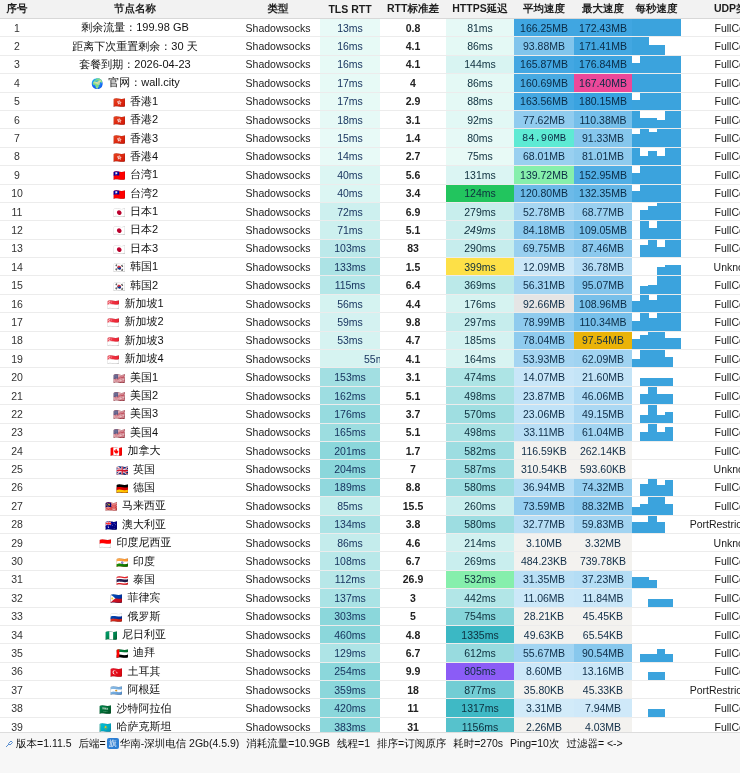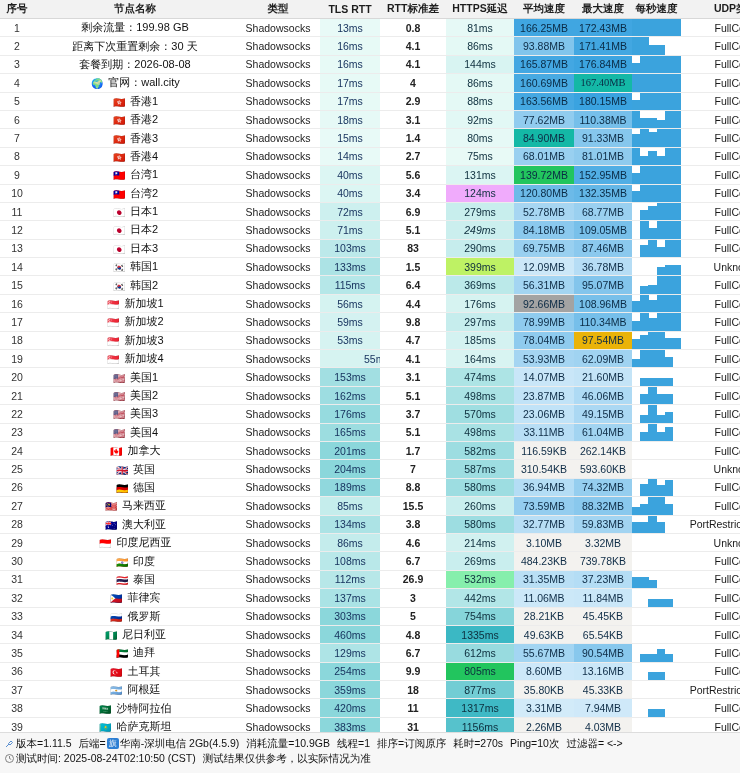--- a/index.html
+++ b/index.html
@@ -167,21 +167,21 @@
               <i style="left: 0%; width: 17.2667%; height: 17.4px; background: rgb(59, 163, 221);"></i>
               <i style="left: 16.6667%; width: 17.2667%; height: 17.4px; background: rgb(59, 163, 221);"></i>
               <i style="left: 33.3333%; width: 17.2667%; height: 9.57px; background: rgb(59, 163, 221);"></i>
               <i style="left: 50%; width: 17.2667%; height: 9.57px; background: rgb(59, 163, 221);"></i>
             </div>
           </td>
           <td class="udp">FullCone</td>
         </tr>
         <tr>
           <td class="idx">3</td>
-          <td class="name" colspan="2"><span class="nm">套餐到期：2026-08-08</span></td>
+          <td class="name" colspan="2"><span class="nm">套餐到期：2026-04-23</span></td>
           <td class="type">Shadowsocks</td>
           <td class="tls" style="background: rgb(231, 250, 246);">16ms</td>
           <td class="std">4.1</td>
           <td class="https" style="background: rgb(216, 244, 242);">144ms</td>
           <td class="avg" style="background: rgb(67, 167, 226); color: rgb(10, 42, 68);">165.87MB</td>
           <td class="max" style="background: rgb(60, 164, 224); color: rgb(10, 42, 68);">176.84MB</td>
           <td class="spark">
             <div class="spark-box">
               <i style="left: 0%; width: 17.2667%; height: 10.44px; background: rgb(59, 163, 221);"></i>
               <i style="left: 16.6667%; width: 17.2667%; height: 17.4px; background: rgb(59, 163, 221);"></i>
@@ -194,21 +194,21 @@
           <td class="udp">FullCone</td>
         </tr>
         <tr>
           <td class="idx">4</td>
           <td class="name" colspan="2"><span class="flagwrap"><span class="flag">🌍</span></span><span class="nm">官网：wall.city</span></td>
           <td class="type">Shadowsocks</td>
           <td class="tls" style="background: rgb(231, 250, 246);">17ms</td>
           <td class="std">4</td>
           <td class="https" style="background: rgb(228, 249, 245);">86ms</td>
           <td class="avg" style="background: rgb(72, 170, 226); color: rgb(10, 42, 68);">160.69MB</td>
-          <td class="max" style="background: #14b8a6; color: rgb(10, 42, 68); font-family: Liberation Serif, serif;">167.40MB</td>
+          <td class="max" style="background: #ec4899; color: rgb(10, 42, 68);">167.40MB</td>
           <td class="spark">
             <div class="spark-box">
               <i style="left: 0%; width: 17.2667%; height: 17.4px; background: rgb(59, 163, 221);"></i>
               <i style="left: 16.6667%; width: 17.2667%; height: 17.4px; background: rgb(59, 163, 221);"></i>
               <i style="left: 33.3333%; width: 17.2667%; height: 17.4px; background: rgb(59, 163, 221);"></i>
               <i style="left: 50%; width: 17.2667%; height: 17.4px; background: rgb(59, 163, 221);"></i>
               <i style="left: 66.6667%; width: 17.2667%; height: 17.4px; background: rgb(59, 163, 221);"></i>
               <i style="left: 83.3333%; width: 17.2667%; height: 17.4px; background: rgb(59, 163, 221);"></i>
             </div>
           </td>
@@ -256,21 +256,21 @@
           </td>
           <td class="udp">FullCone</td>
         </tr>
         <tr>
           <td class="idx">7</td>
           <td class="name" colspan="2"><span class="flagwrap"><span class="flag">🇭🇰</span></span><span class="nm">香港3</span></td>
           <td class="type">Shadowsocks</td>
           <td class="tls" style="background: rgb(232, 250, 247);">15ms</td>
           <td class="std">1.4</td>
           <td class="https" style="background: rgb(230, 249, 246);">80ms</td>
-          <td class="avg" style="background: #14b8a6; color: rgb(14, 44, 70);">84.90MB</td>
+          <td class="avg" style="background: #5eead4; color: rgb(14, 44, 70); font-family: Liberation Mono, monospace;">84.90MB</td>
           <td class="max" style="background: rgb(134, 199, 237); color: rgb(14, 44, 70);">91.33MB</td>
           <td class="spark">
             <div class="spark-box">
               <i style="left: 0%; width: 17.2667%; height: 13.05px; background: rgb(59, 163, 221);"></i>
               <i style="left: 16.6667%; width: 17.2667%; height: 17.4px; background: rgb(59, 163, 221);"></i>
               <i style="left: 33.3333%; width: 17.2667%; height: 14.268px; background: rgb(59, 163, 221);"></i>
               <i style="left: 50%; width: 17.2667%; height: 17.4px; background: rgb(59, 163, 221);"></i>
               <i style="left: 66.6667%; width: 17.2667%; height: 17.4px; background: rgb(59, 163, 221);"></i>
               <i style="left: 83.3333%; width: 17.2667%; height: 17.4px; background: rgb(59, 163, 221);"></i>
             </div>
@@ -298,41 +298,41 @@
           </td>
           <td class="udp">FullCone</td>
         </tr>
         <tr>
           <td class="idx">9</td>
           <td class="name" colspan="2"><span class="flagwrap"><span class="flag">🇹🇼</span></span><span class="nm">台湾1</span></td>
           <td class="type">Shadowsocks</td>
           <td class="tls" style="background: rgb(220, 246, 243);">40ms</td>
           <td class="std">5.6</td>
           <td class="https" style="background: rgb(219, 245, 243);">131ms</td>
-          <td class="avg" style="background: #22c55e; color: rgb(10, 42, 68);">139.72MB</td>
+          <td class="avg" style="background: #86efac; color: rgb(10, 42, 68);">139.72MB</td>
           <td class="max" style="background: rgb(81, 174, 228); color: rgb(10, 42, 68);">152.95MB</td>
           <td class="spark">
             <div class="spark-box">
               <i style="left: 0%; width: 17.2667%; height: 10.44px; background: rgb(59, 163, 221);"></i>
               <i style="left: 16.6667%; width: 17.2667%; height: 17.4px; background: rgb(59, 163, 221);"></i>
               <i style="left: 33.3333%; width: 17.2667%; height: 17.4px; background: rgb(59, 163, 221);"></i>
               <i style="left: 50%; width: 17.2667%; height: 17.4px; background: rgb(59, 163, 221);"></i>
               <i style="left: 66.6667%; width: 17.2667%; height: 17.4px; background: rgb(59, 163, 221);"></i>
               <i style="left: 83.3333%; width: 17.2667%; height: 17.4px; background: rgb(59, 163, 221);"></i>
             </div>
           </td>
           <td class="udp">FullCone</td>
         </tr>
         <tr>
           <td class="idx">10</td>
           <td class="name" colspan="2"><span class="flagwrap"><span class="flag">🇹🇼</span></span><span class="nm">台湾2</span></td>
           <td class="type">Shadowsocks</td>
           <td class="tls" style="background: rgb(220, 246, 243);">40ms</td>
           <td class="std">3.4</td>
-          <td class="https" style="background: #f0abfc;">124ms</td>
+          <td class="https" style="background: #22c55e;">124ms</td>
           <td class="avg" style="background: rgb(108, 186, 232); color: rgb(10, 42, 68);">120.80MB</td>
           <td class="max" style="background: rgb(100, 183, 231); color: rgb(10, 42, 68);">132.35MB</td>
           <td class="spark">
             <div class="spark-box">
               <i style="left: 0%; width: 17.2667%; height: 10.44px; background: rgb(59, 163, 221);"></i>
               <i style="left: 16.6667%; width: 17.2667%; height: 17.4px; background: rgb(59, 163, 221);"></i>
               <i style="left: 33.3333%; width: 17.2667%; height: 16.53px; background: rgb(59, 163, 221);"></i>
               <i style="left: 50%; width: 17.2667%; height: 17.4px; background: rgb(59, 163, 221);"></i>
               <i style="left: 66.6667%; width: 17.2667%; height: 17.4px; background: rgb(59, 163, 221);"></i>
               <i style="left: 83.3333%; width: 17.2667%; height: 17.4px; background: rgb(59, 163, 221);"></i>
@@ -399,21 +399,21 @@
             </div>
           </td>
           <td class="udp">FullCone</td>
         </tr>
         <tr>
           <td class="idx">14</td>
           <td class="name" colspan="2"><span class="flagwrap"><span class="flag">🇰🇷</span></span><span class="nm">韩国1</span></td>
           <td class="type">Shadowsocks</td>
           <td class="tls" style="background: rgb(172, 227, 229);">133ms</td>
           <td class="std">1.5</td>
-          <td class="https" style="background: #bef264;">399ms</td>
+          <td class="https" style="background: #fde047;">399ms</td>
           <td class="avg" style="background: rgb(204, 232, 248); color: rgb(14, 44, 70);">12.09MB</td>
           <td class="max" style="background: rgb(182, 221, 245); color: rgb(14, 44, 70);">36.78MB</td>
           <td class="spark">
             <div class="spark-box">
               <i style="left: 50%; width: 17.2667%; height: 8px; background: rgb(59, 163, 221);"></i>
               <i style="left: 66.6667%; width: 17.2667%; height: 10.788px; background: rgb(59, 163, 221);"></i>
               <i style="left: 83.3333%; width: 17.2667%; height: 10.788px; background: rgb(59, 163, 221);"></i>
             </div>
           </td>
           <td class="udp">Unknown</td>
@@ -438,21 +438,21 @@
           </td>
           <td class="udp">FullCone</td>
         </tr>
         <tr>
           <td class="idx">16</td>
           <td class="name" colspan="2"><span class="flagwrap"><span class="flag">🇸🇬</span></span><span class="nm">新加坡1</span></td>
           <td class="type">Shadowsocks</td>
           <td class="tls" style="background: rgb(213, 243, 241);">56ms</td>
           <td class="std">4.4</td>
           <td class="https" style="background: rgb(214, 243, 241);">176ms</td>
-          <td class="avg" style="background: #a3a3a3; color: rgb(14, 44, 70);">92.66MB</td>
+          <td class="avg" style="background: #e5e5e5; color: rgb(14, 44, 70);">92.66MB</td>
           <td class="max" style="background: rgb(120, 192, 234); color: rgb(10, 42, 68);">108.96MB</td>
           <td class="spark">
             <div class="spark-box">
               <i style="left: 0%; width: 17.2667%; height: 10.788px; background: rgb(59, 163, 221);"></i>
               <i style="left: 16.6667%; width: 17.2667%; height: 17.4px; background: rgb(59, 163, 221);"></i>
               <i style="left: 33.3333%; width: 17.2667%; height: 12.18px; background: rgb(59, 163, 221);"></i>
               <i style="left: 50%; width: 17.2667%; height: 17.4px; background: rgb(59, 163, 221);"></i>
               <i style="left: 66.6667%; width: 17.2667%; height: 17.4px; background: rgb(59, 163, 221);"></i>
               <i style="left: 83.3333%; width: 17.2667%; height: 17.4px; background: rgb(59, 163, 221);"></i>
             </div>
@@ -793,21 +793,21 @@
             </div>
           </td>
           <td class="udp">FullCone</td>
         </tr>
         <tr>
           <td class="idx">36</td>
           <td class="name" colspan="2"><span class="flagwrap"><span class="flag">🇹🇷</span></span><span class="nm">土耳其</span></td>
           <td class="type">Shadowsocks</td>
           <td class="tls" style="background: rgb(139, 215, 219);">254ms</td>
           <td class="std">9.9</td>
-          <td class="https" style="background: #22c55e;">805ms</td>
+          <td class="https" style="background: #8b5cf6;">805ms</td>
           <td class="avg" style="background: rgb(205, 232, 249); color: rgb(14, 44, 70);">8.60MB</td>
           <td class="max" style="background: rgb(202, 231, 248); color: rgb(14, 44, 70);">13.16MB</td>
           <td class="spark">
             <div class="spark-box">
               <i style="left: 33.3333%; width: 17.2667%; height: 8px; background: rgb(59, 163, 221);"></i>
               <i style="left: 50%; width: 17.2667%; height: 8px; background: rgb(59, 163, 221);"></i>
             </div>
           </td>
           <td class="udp">FullCone</td>
         </tr>
@@ -896,25 +896,15 @@
       </span>
       <span class="fseg">版本=1.11.5</span>
       <span class="fseg"><span>后端=</span><span class="badge">旗</span><span>华南-深圳电信 2Gb(4.5.9)</span></span>
       <span class="fseg">消耗流量=10.9GB</span>
       <span class="fseg">线程=1</span>
       <span class="fseg">排序=订阅原序</span>
       <span class="fseg">耗时=270s</span>
       <span class="fseg">Ping=10次</span>
       <span class="fseg">过滤器= &lt;-&gt;</span>
     </div>
-    <div class="frow">
-      <span class="ic">
-        <svg width="11" height="11" viewBox="0 0 11 11">
-            <circle cx="5.5" cy="5.5" r="4" stroke="#777" fill="none" stroke-width="0.9"></circle>
-            <path d="M5.5 3 L5.5 5.5 L7.2 6.4" stroke="#777" fill="none" stroke-width="0.9"></path>
-          </svg>
-      </span>
-      <span class="fseg">测试时间: 2025-08-24T02:10:50 (CST)</span>
-      <span class="fseg">测试结果仅供参考，以实际情况为准</span>
-    </div>
   </div>
 
 </div>
 
 </body></html>

